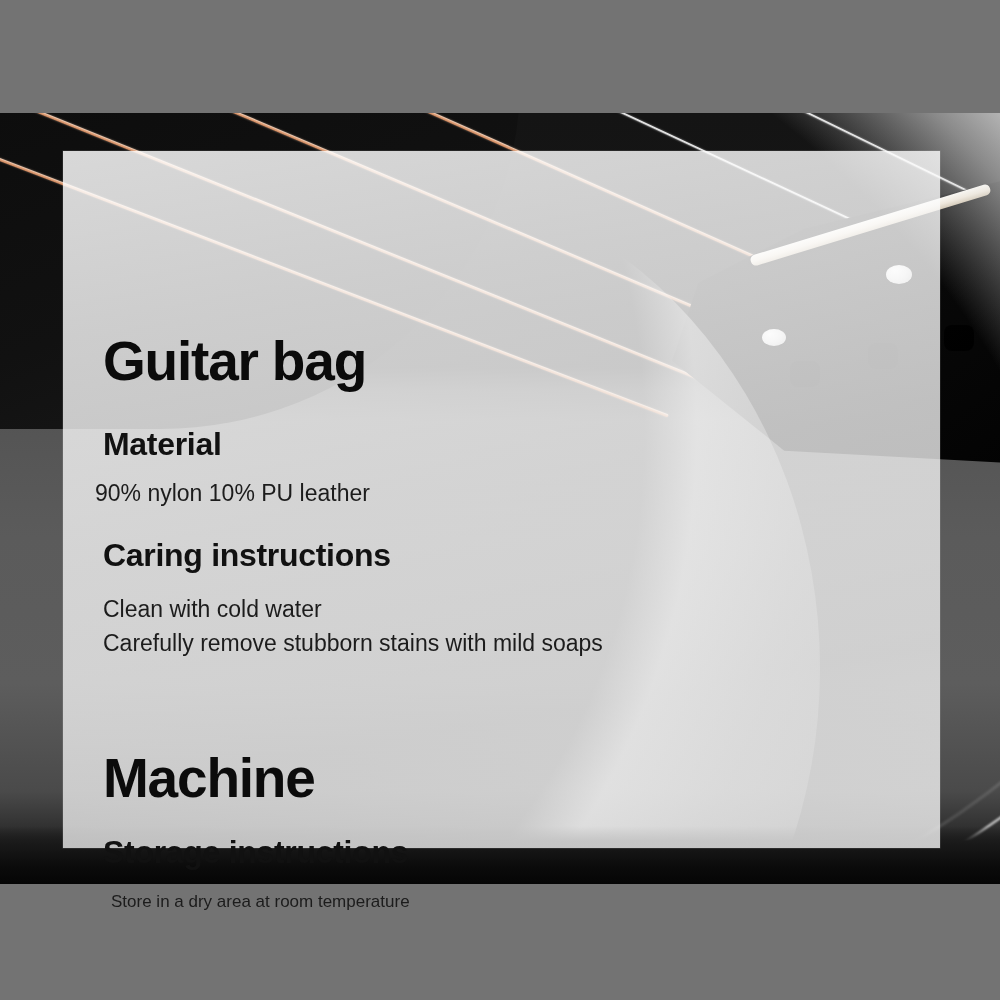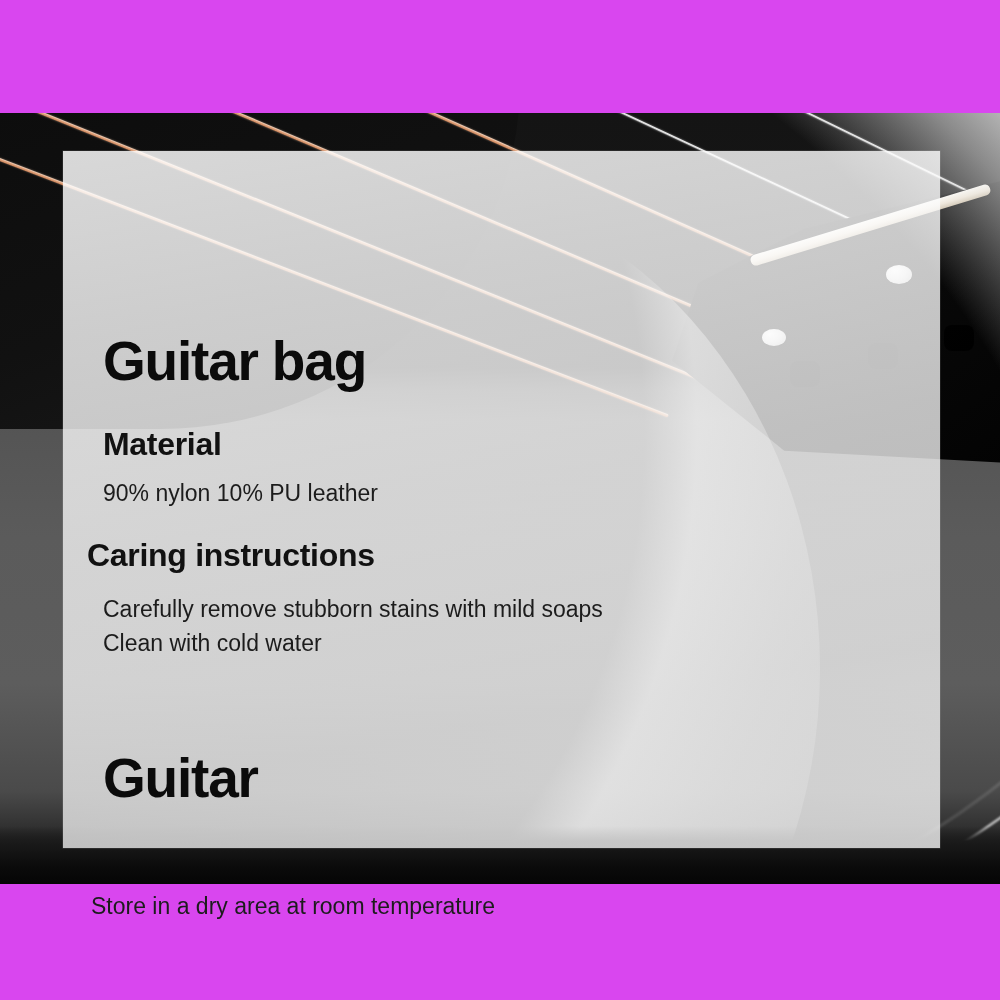--- a/index.html
+++ b/index.html
@@ -2,21 +2,21 @@
 <html><head>
 <meta charset="utf-8">
 <style>
   * { margin:0; padding:0; box-sizing:border-box; }
   html,body{
     width:1000px; height:1000px; background:#ffffff;
     font-family:"Liberation Sans", sans-serif;
     overflow:hidden;
   }
 
-  #stage{ position:relative; width:1000px; height:1000px; background:#d946ef; }
+  #stage{ position:relative; width:1000px; height:1000px; background:#737373; }
 
   
   .photo{
     position:absolute; left:0; top:113px; width:1000px; height:771px;
     overflow:hidden; background:#151515;
   }
   
   .photo-base{
     position:absolute; inset:0;
     background:
@@ -131,28 +131,28 @@
   }
   h2.subtitle{
     font-weight:bold; color:#111; letter-spacing:-0.3px; line-height:1;
   }
   p.body-line{
     color:#1c1c1c; line-height:1.48; font-weight:400;
   }
 
   .t-guitar-bag{ position:absolute; left:40px; top:183px; font-size:55px; }
   .t-material { position:absolute; left:40px; top:277px; font-size:32px;text-align:center; }
-  .t-material-val{ position:absolute; left:40px; top:325px; font-size:23px; }
-
-  .t-caring { position:absolute; left:24px; top:388px; font-size:32px; }
+  .t-material-val{ position:absolute; left:32px; top:325px; font-size:23px; }
+
+  .t-caring { position:absolute; left:40px; top:388px; font-size:32px; }
   .list-caring{ position:absolute; left:40px; top:441px; font-size:23px; }
 
   .t-guitar { position:absolute; left:40px; top:600px; font-size:55px; }
   .t-storage { position:absolute; left:40px; top:685px; font-size:32px; }
-  .list-storage{ position:absolute; left:28px; top:738px; font-size:23px; }
+  .list-storage{ position:absolute; left:48px; top:738px; font-size:17px; }
 </style>
 </head>
 <body>
 
 <div id="stage">
 
   <div class="photo">
     <div class="photo-base"></div>
     <div class="dark-bout"></div>
 
@@ -185,24 +185,25 @@
 
     <h1 class="title t-guitar-bag">Guitar bag</h1>
 
     <h2 class="subtitle t-material">Material</h2>
     <div class="t-material-val">
       <p class="body-line">90% nylon 10% PU leather</p>
     </div>
 
     <h2 class="subtitle t-caring">Caring instructions</h2>
     <div class="list-caring">
+      <p class="body-line">Clean with cold water</p>
       <p class="body-line">Carefully remove stubborn stains with mild soaps</p>
-      <p class="body-line">Clean with cold water</p>
-    </div>
-
-    <h1 class="title t-guitar">Guitar</h1>
-
+    </div>
+
+    <h1 class="title t-guitar">Machine</h1>
+
+    <h2 class="subtitle t-storage">Storage instructions</h2>
     <div class="list-storage">
       <p class="body-line">Store in a dry area at room temperature</p>
     </div>
 
   </div>
 </div>
 
 </body></html>

